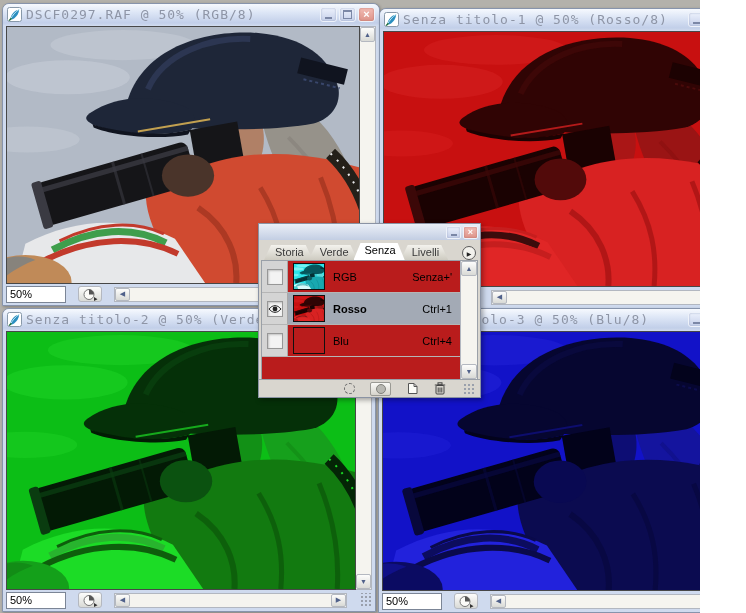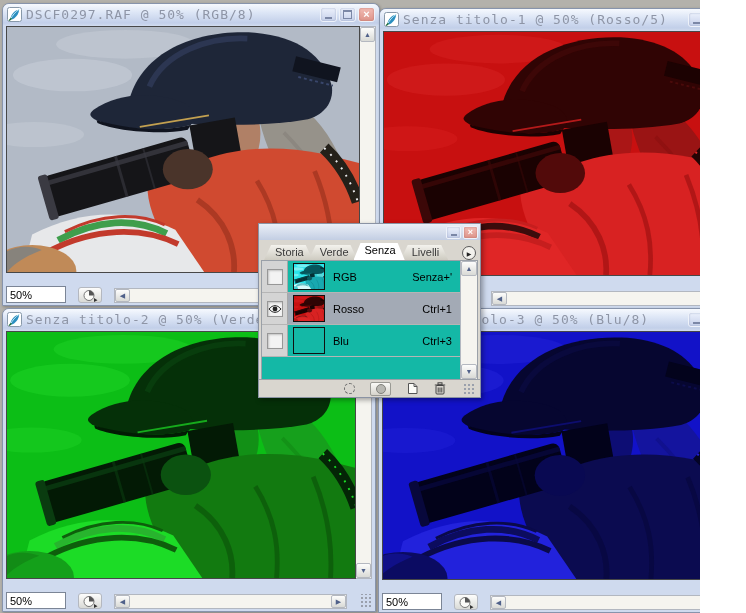--- a/index.html
+++ b/index.html
@@ -24,21 +24,21 @@
   .g-max{width:7px;height:6px;border:1px solid #7b87a6;border-top-width:2px;}
   .winbody{flex:1;display:flex;margin:1px 3px 0 3px;min-height:0;}
   .canvas{flex:1;border:1px solid #474747;overflow:hidden;position:relative;background:#888;}
   .scene{display:block;width:100%;height:100%;}
   .vscroll{width:16px;flex:0 0 16px;display:flex;flex-direction:column;background:#f5f4ef;
         border:1px solid #b2b7c0;border-left:none;box-sizing:border-box;}
   .sbtn{height:15px;flex:0 0 15px;display:flex;align-items:center;justify-content:center;
         font-size:7px;color:#50618a;background:linear-gradient(#fdfdfc,#d9dad6);
         border:1px solid #b4b8c0;border-radius:2px;box-sizing:border-box;}
   .strack{flex:1;}
-  .statusrow{height:18px;flex:0 0 18px;display:flex;align-items:flex-end;gap:12px;padding:12px 3px 2px 3px;}
+  .statusrow{height:18px;flex:0 0 18px;display:flex;align-items:center;gap:12px;padding:1px 3px 2px 3px;}
   .zoomfield{width:52px;height:15px;border:1px solid #7b8596;background:#fff;
         font:11px "Liberation Sans",sans-serif;padding:0 3px;box-sizing:content-box;}
   .infobtn{width:24px;height:16px;border:1px solid #b4b8c0;border-radius:3px;
         background:linear-gradient(#fdfdfc,#d9dad6);display:flex;align-items:center;justify-content:center;padding:0;}
   .hscroll{flex:1;display:flex;align-items:stretch;background:#f5f4ef;border:1px solid #b2b7c0;
         height:15px;box-sizing:border-box;}
   .hbtn{width:15px;flex:0 0 15px;height:100%;display:flex;align-items:center;justify-content:center;
         font-size:7px;color:#50618a;background:linear-gradient(#fdfdfc,#d9dad6);
         border:1px solid #b4b8c0;border-radius:2px;box-sizing:border-box;}
   .htrack{flex:1;}
@@ -59,33 +59,33 @@
   .pg-min{width:6px;height:2px;background:#7b87a6;margin-top:5px;}
   .pal-tabs{height:18px;flex:0 0 18px;display:flex;align-items:flex-end;padding:2px 4px 0 5px;}
   .tab{height:14px;padding:1px 9px 0 11px;font:11px "Liberation Sans",sans-serif;color:#3a3a3a;
         background:linear-gradient(#f3f2ed,#cecbc1);margin-right:-4px;
         clip-path:polygon(7px 0,calc(100% - 7px) 0,100% 100%,0 100%);}
   .tab.active{background:#fff;height:16px;position:relative;z-index:2;color:#000;}
   .pal-menu{margin-left:auto;width:14px;height:14px;border-radius:50%;border:1px solid #5a5a5a;
         background:#f2f1ec;display:flex;align-items:center;justify-content:center;
         font-size:6px;color:#222;padding:0;box-sizing:border-box;}
   .pal-list{flex:1;display:flex;margin:0 2px;border:1px solid #9aa0a8;border-bottom:none;
-        background:#14b8a6;min-height:0;}
+        background:#b91c1c;min-height:0;}
   .rows{flex:1;display:flex;flex-direction:column;min-width:0;}
   .chrow{height:31px;flex:0 0 31px;display:flex;align-items:stretch;border-bottom:1px solid #b5b5b5;}
   .eyecol{width:25px;flex:0 0 25px;border-right:1px solid #a8a8a8;display:flex;
         align-items:center;justify-content:center;background:#d4d4d4;}
   .eyebox{width:14px;height:14px;background:#f3f3f3;border:1px solid #979797;
         box-shadow:inset 1px 1px 2px #c2c2c2;display:flex;align-items:center;justify-content:center;}
   .rowbody{flex:1;display:flex;align-items:center;gap:8px;padding:0 5px;min-width:0;}
   .chrow.selected .rowbody{background:#a3aab5;}
   .thumb{width:30px;height:25px;border:1px solid #101010;overflow:hidden;flex:0 0 30px;}
   .flatthumb{width:100%;height:100%;background:var(--fill);}
   .chlabel{font:11px "Liberation Sans",sans-serif;color:#000;}
-  .chrow.selected .chlabel{font-weight:normal;}
+  .chrow.selected .chlabel{font-weight:bold;}
   .chshort{margin-left:auto;font:11px "Liberation Sans",sans-serif;color:#000;padding-right:3px;}
   .pal-scroll{width:16px;flex:0 0 16px;display:flex;flex-direction:column;background:#f5f4ef;
         border-left:1px solid #b2b7c0;}
   .pal-bottom{height:17px;flex:0 0 17px;border-top:1px solid #9aa0a8;display:flex;align-items:center;
         justify-content:flex-end;gap:15px;padding:0 6px 0 0;background:#d9d6cf;}
   .ico-loadsel{width:11px;height:11px;border:1px dashed #6e6e6e;border-radius:50%;background:transparent;padding:0;}
   .ico-savesel{width:21px;height:14px;border:1px solid #9a9a94;border-radius:2px;
         background:linear-gradient(#fafaf7,#d6d4cc);display:flex;align-items:center;justify-content:center;padding:0;}
   .ico-savesel i{display:block;width:8px;height:8px;border-radius:50%;background:#b8b8b2;border:1px solid #82827c;}
   .icobtn{background:none;border:none;padding:0;display:flex;align-items:center;justify-content:center;}
@@ -211,21 +211,21 @@
   <div class="pswin" style="left:379px;top:8px;width:367px;height:299px;">
     <div class="titlebar">
       <span class="app-icon">
         <svg width="15" height="15" viewBox="0 0 15 15">
             <rect x="0.5" y="0.5" width="14" height="14" rx="2" fill="#fff" stroke="#8899aa"></rect>
             <path d="M3.2,12.6 C3.8,7 8,3 12.2,2.4 C11.8,7.4 8.2,11.6 4.2,12.6 Z" fill="#2b8fc0"></path>
             <path d="M3.2,12.6 C5,9 8.4,4.6 12.2,2.4" stroke="#bfe6f2" stroke-width="1" fill="none"></path>
             <path d="M2.2,13.6 L4.4,11.2" stroke="#1a6a34" stroke-width="1.4"></path>
           </svg>
       </span>
-      <span class="title">Senza titolo-1 @ 50% (Rosso/5)</span>
+      <span class="title">Senza titolo-1 @ 50% (Rosso/8)</span>
       <span class="winbtns">
         <button class="wbtn">
             <span class="g-min"></span>
           </button>
         <button class="wbtn">
             <span class="g-max"></span>
           </button>
         <button class="wbtn close">
             <span>×</span>
           </button>
@@ -422,21 +422,21 @@
         </div>
         <div class="chrow">
           <span class="eyecol">
             <span class="eyebox"></span>
           </span>
           <span class="rowbody">
             <span class="thumb">
               <span class="flatthumb" style="--fill: #1818ec;"></span>
             </span>
             <span class="chlabel">Blu</span>
-            <span class="chshort">Ctrl+3</span>
+            <span class="chshort">Ctrl+4</span>
           </span>
         </div>
       </div>
       <div class="pal-scroll">
         <span class="sbtn">▲</span>
         <span class="strack"></span>
         <span class="sbtn">▼</span>
       </div>
     </div>
     <div class="pal-bottom">

